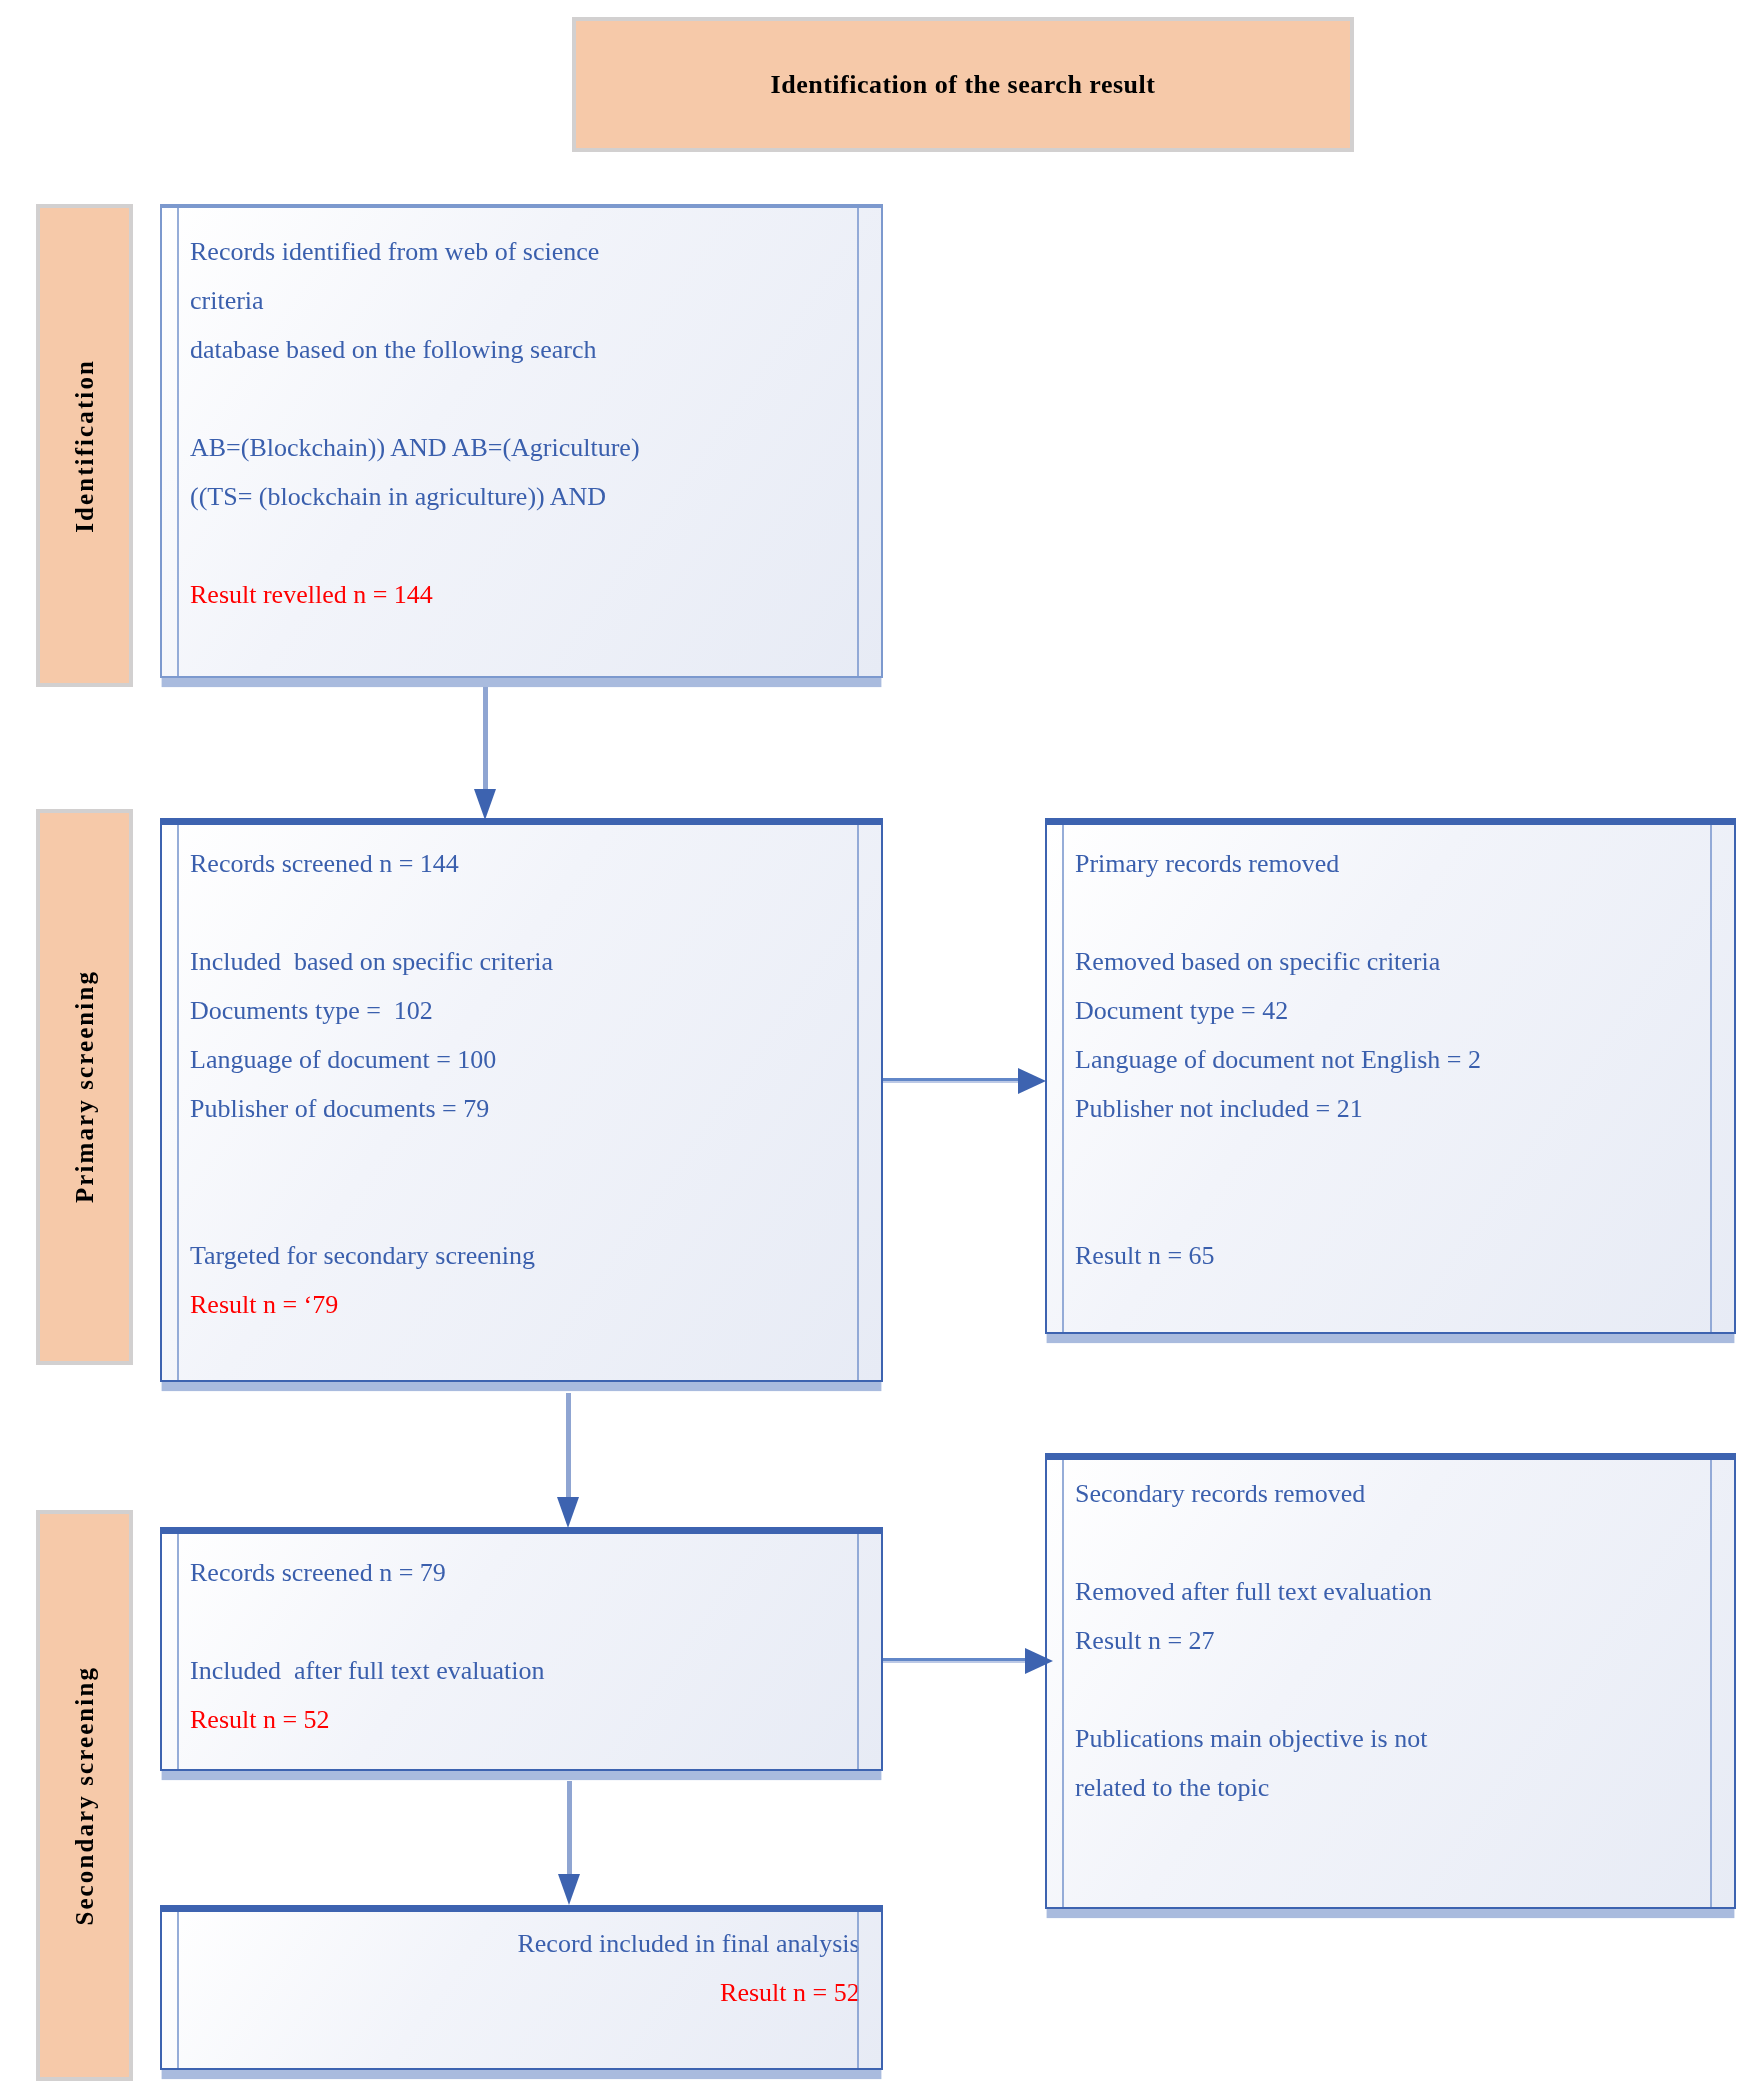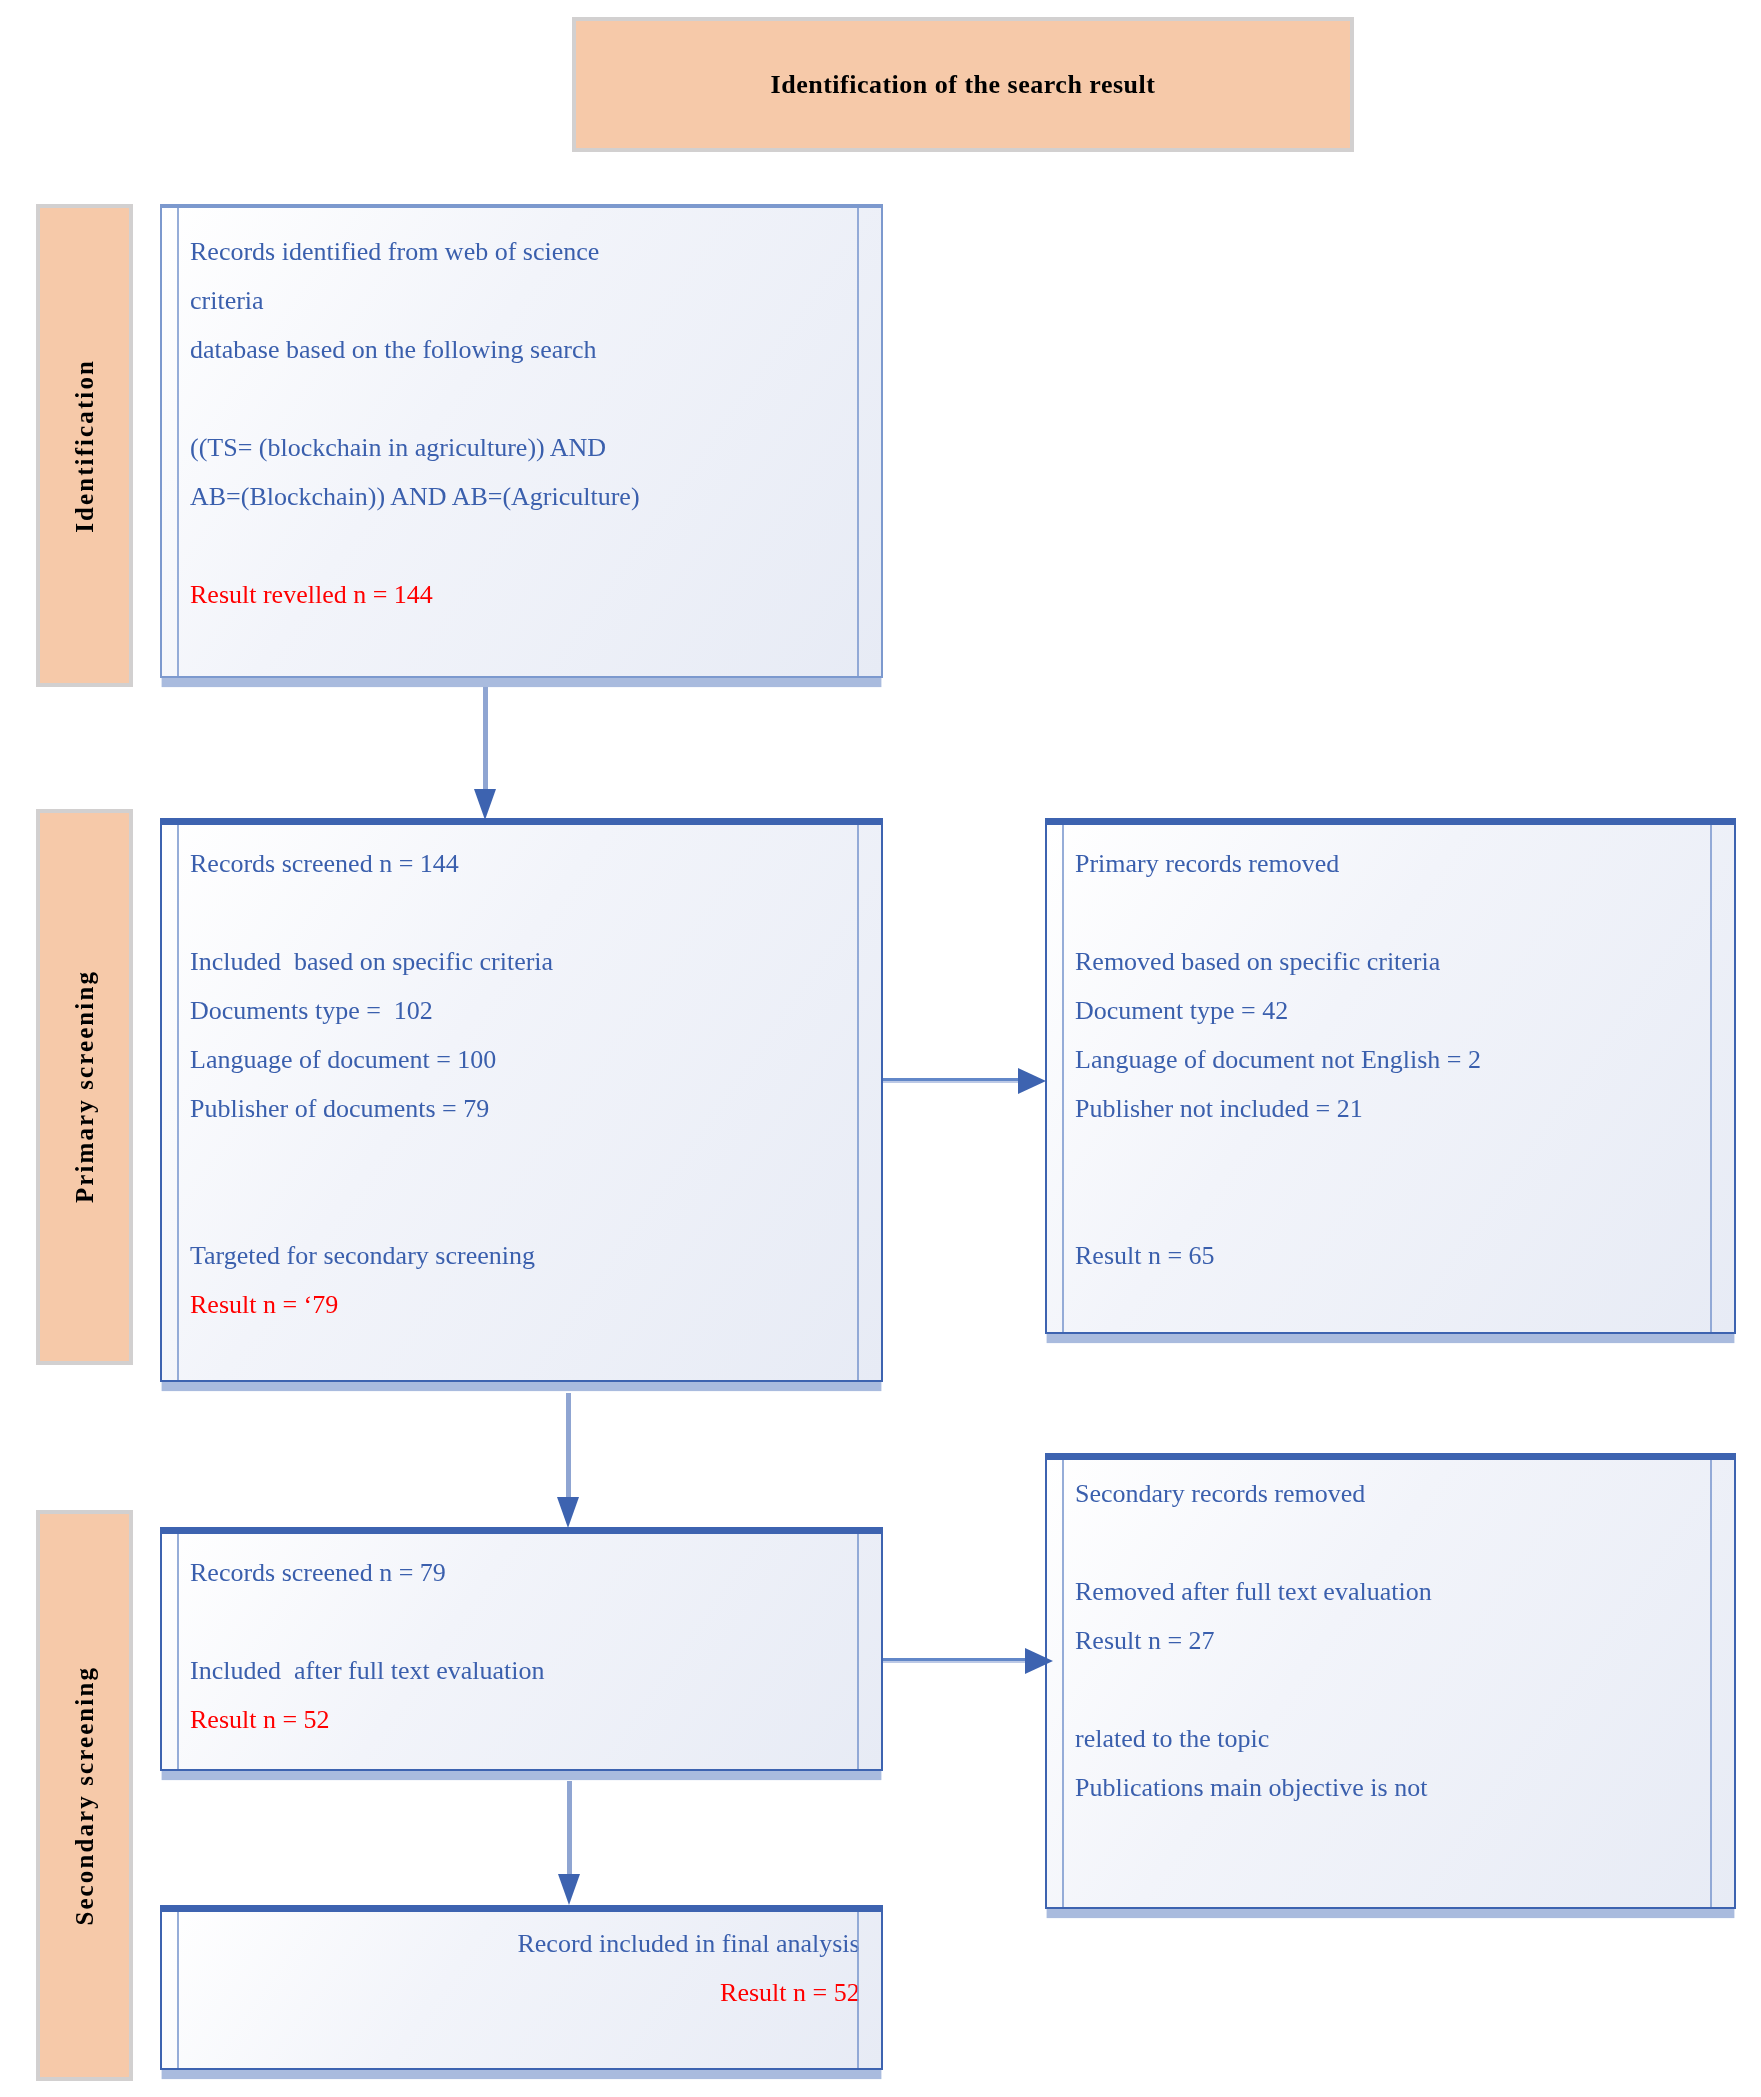--- a/index.html
+++ b/index.html
@@ -80,22 +80,22 @@
   </div>
   <div class="peach" style="left:36px;top:1510px;width:97px;height:571px;">
     <span class="vlabel">Secondary screening</span>
   </div>
 
   <div class="flowbox light" style="left:160px;top:204px;width:723px;height:474px;">
       <div class="line blue">Records identified from web of science</div>
       <div class="line blue">criteria</div>
       <div class="line blue">database based on the following search</div>
       <div class="line blue"></div>
+      <div class="line blue">AB=(Blockchain)) AND AB=(Agriculture)</div>
       <div class="line blue">((TS= (blockchain in agriculture)) AND</div>
-      <div class="line blue">AB=(Blockchain)) AND AB=(Agriculture)</div>
       <div class="line blue"></div>
       <div class="line red">Result revelled n = 144</div>
     </div>
 
   <div class="flowbox" style="left:160px;top:818px;width:723px;height:564px;">
       <div class="line blue">Records screened n = 144</div>
       <div class="line blue"></div>
       <div class="line blue">Included  based on specific criteria</div>
       <div class="line blue">Documents type =  102</div>
       <div class="line blue">Language of document = 100</div>
@@ -124,22 +124,22 @@
       <div class="line blue">Included  after full text evaluation</div>
       <div class="line red">Result n = 52</div>
     </div>
 
   <div class="flowbox pt-sm" style="left:1045px;top:1453px;width:691px;height:456px;">
       <div class="line blue">Secondary records removed</div>
       <div class="line blue"></div>
       <div class="line blue">Removed after full text evaluation</div>
       <div class="line blue">Result n = 27</div>
       <div class="line blue"></div>
+      <div class="line blue">Publications main objective is not</div>
       <div class="line blue">related to the topic</div>
-      <div class="line blue">Publications main objective is not</div>
     </div>
 
   <div class="flowbox pt-md" style="left:160px;top:1905px;width:723px;height:165px;">
       <div class="line blue">Record included in final analysis</div>
       <div class="line red">Result n = 52</div>
     </div>
 
   <div>
     <div class="varrow-shaft" style="left:483px;top:687px;height:102px;"></div>
     <div class="varrow-head" style="left:474px;top:789px;"></div>

